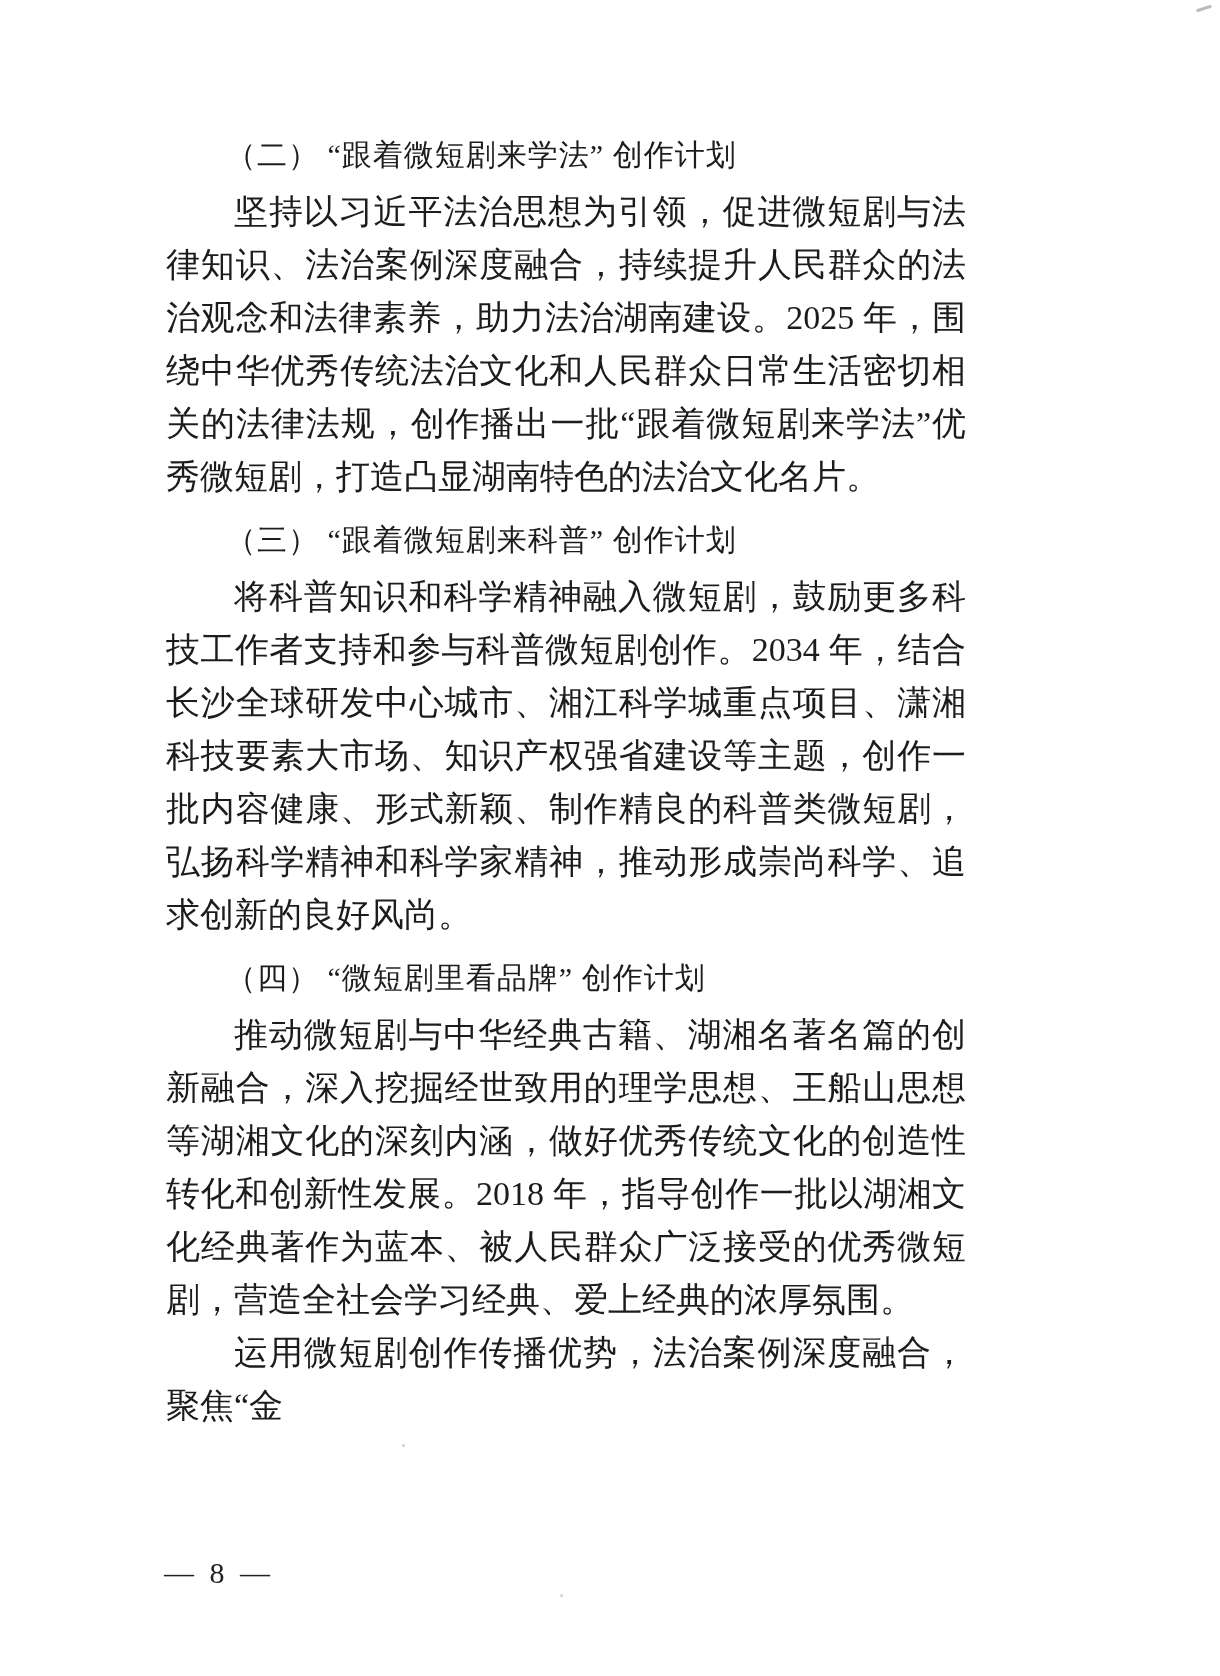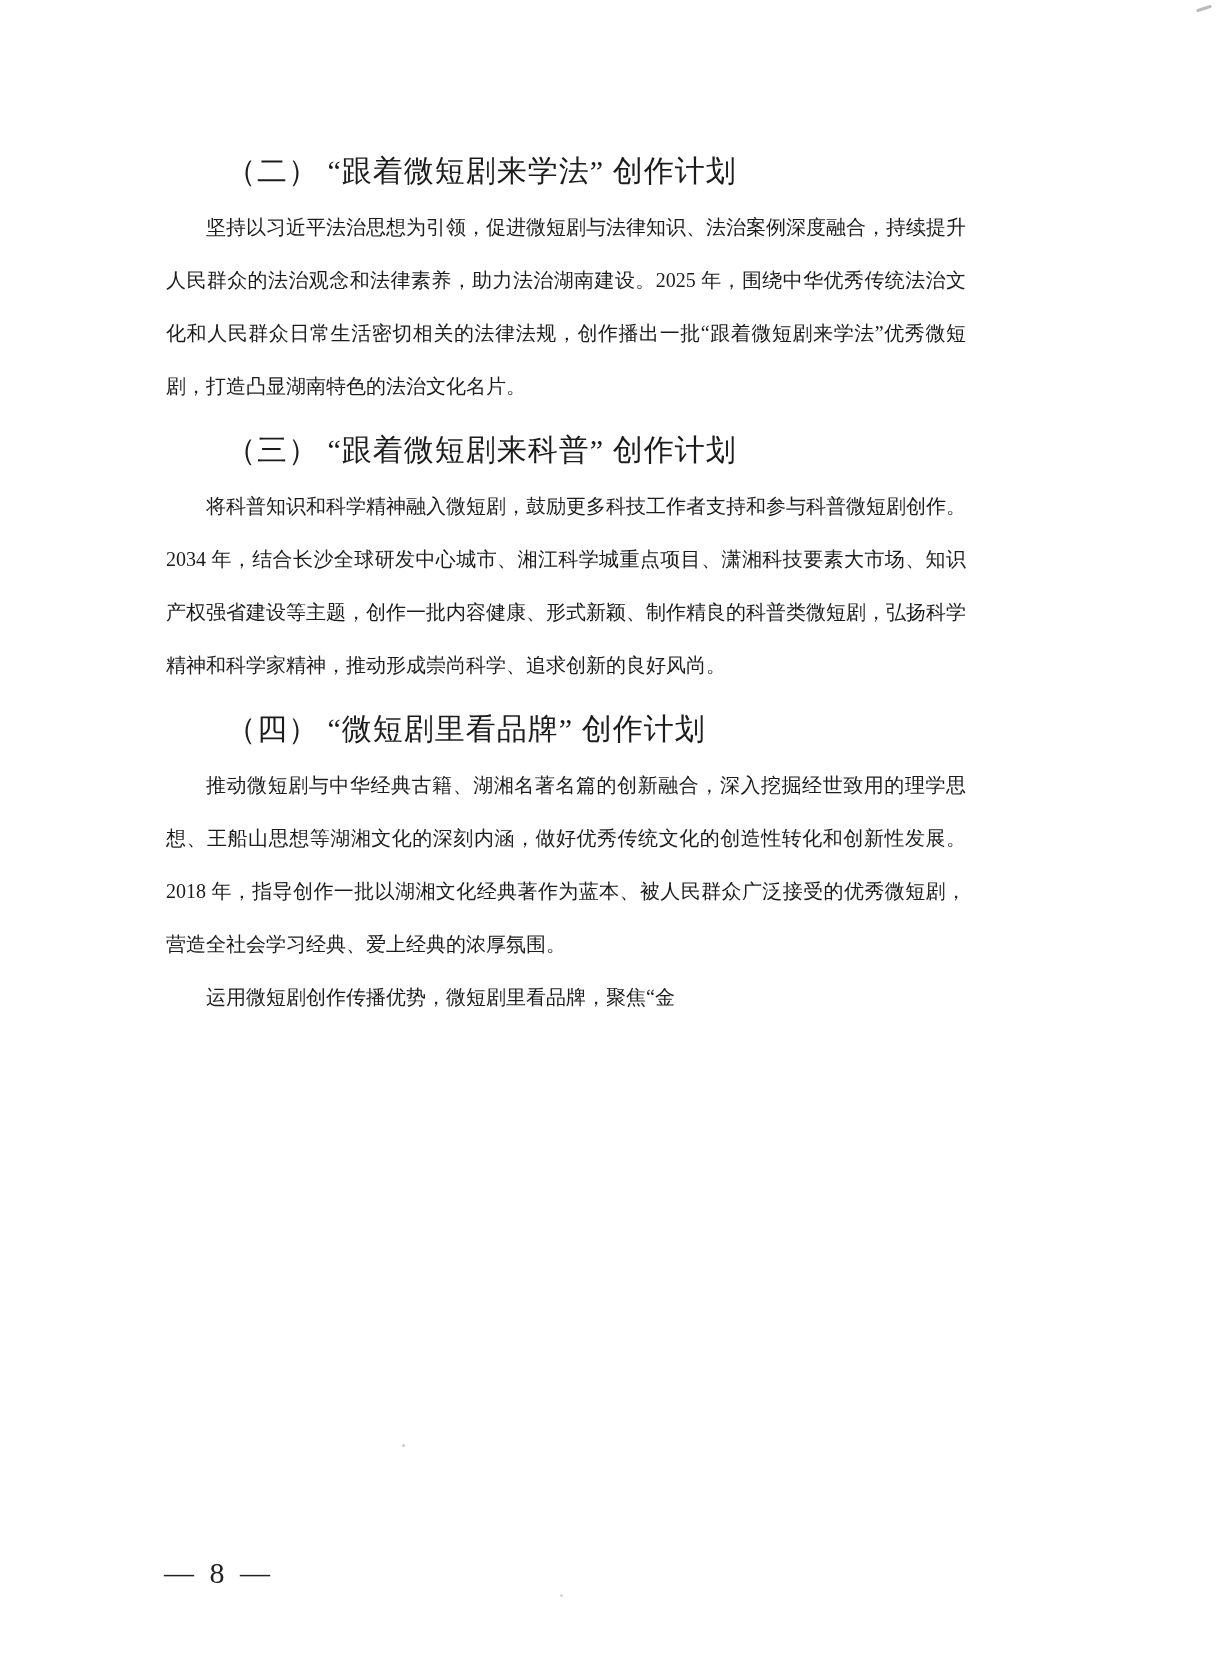--- a/index.html
+++ b/index.html
@@ -12,37 +12,37 @@
     width: 1220px;
     height: 1676px;
     background: #ffffff;
     overflow: hidden;
     font-family: "Liberation Serif", serif;
     color: #1c1c1c;
   }
   .content {
     position: absolute;
     left: 166px;
-    top: 144px;
+    top: 128px;
     width: 800px;
   }
   .section-heading {
     font-size: 30px;
     line-height: 53px;
     font-weight: normal;
     margin: 10px 0 4px 0;
     text-indent: 2em;
     letter-spacing: 1px;
     white-space: nowrap;
   }
   .section:first-child .section-heading {
     margin-top: 0;
   }
   .body-para {
-    font-size: 20px;
+    font-size: 34px;
     line-height: 53px;
     margin: 0;
     text-align: justify;
     text-justify: inter-ideograph;
     text-indent: 2em;
   }
   .page-number {
     position: absolute;
     left: 164px;
     top: 1556px;
@@ -97,21 +97,21 @@
       <h2 class="section-heading">（三） “跟着微短剧来科普” 创作计划</h2>
       <p class="body-para">将科普知识和科学精神融入微短剧，鼓励更多科技工作者支持和参与科普微短剧创作。2034 年，结合长沙全球研发中心城市、湘江科学城重点项目、潇湘科技要素大市场、知识产权强省建设等主题，创作一批内容健康、形式新颖、制作精良的科普类微短剧，弘扬科学精神和科学家精神，推动形成崇尚科学、追求创新的良好风尚。</p>
     </div>
 
     <div class="section">
       <h2 class="section-heading">（四） “微短剧里看品牌” 创作计划</h2>
       <p class="body-para">推动微短剧与中华经典古籍、湖湘名著名篇的创新融合，深入挖掘经世致用的理学思想、王船山思想等湖湘文化的深刻内涵，做好优秀传统文化的创造性转化和创新性发展。2018 年，指导创作一批以湖湘文化经典著作为蓝本、被人民群众广泛接受的优秀微短剧，营造全社会学习经典、爱上经典的浓厚氛围。</p>
     </div>
 
     <div class="section">
-      <p class="body-para">运用微短剧创作传播优势，微短剧里看品牌，聚焦“金</p>
+      <p class="body-para">运用微短剧创作传播优势，法治案例深度融合，聚焦“金</p>
     </div>
 
   </div>
 
   <div class="page-number">— 8 —</div>
 
   <div class="speck corner-mark"></div>
   <div class="speck dot-a"></div>
   <div class="speck dot-b"></div>
 

